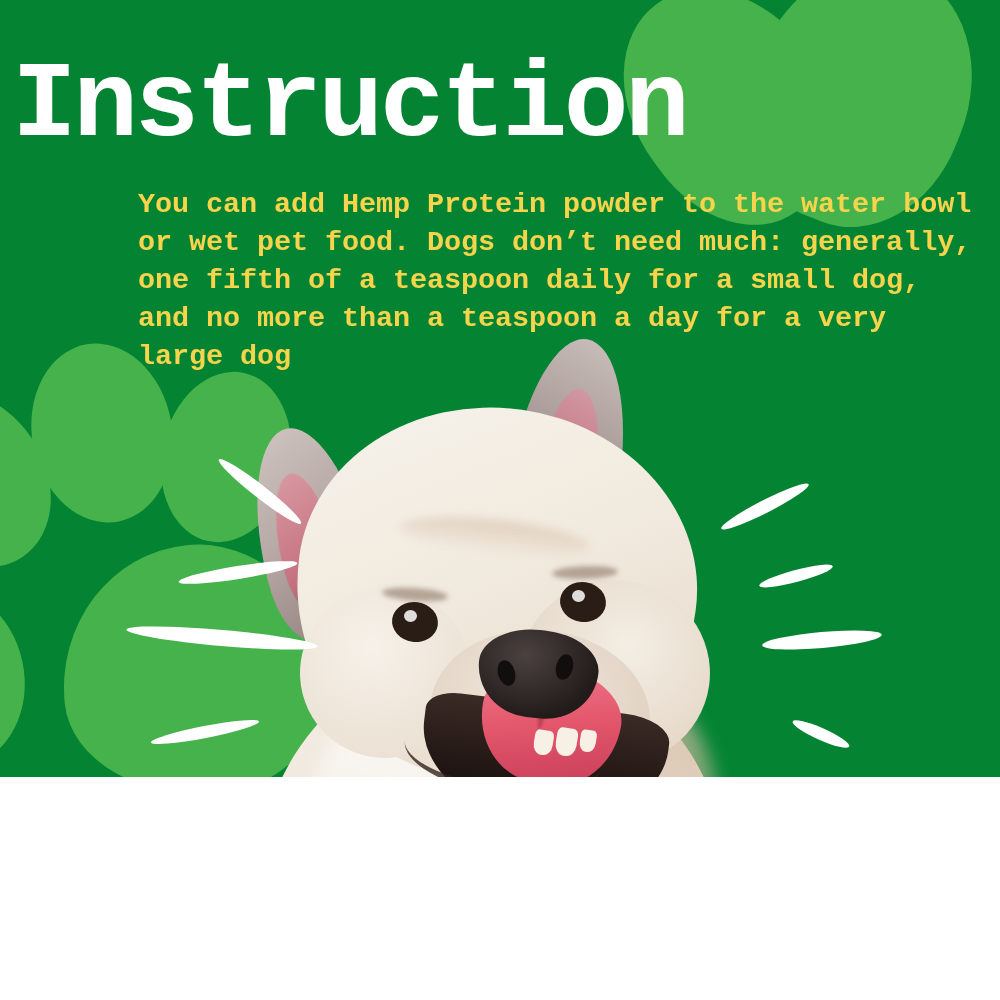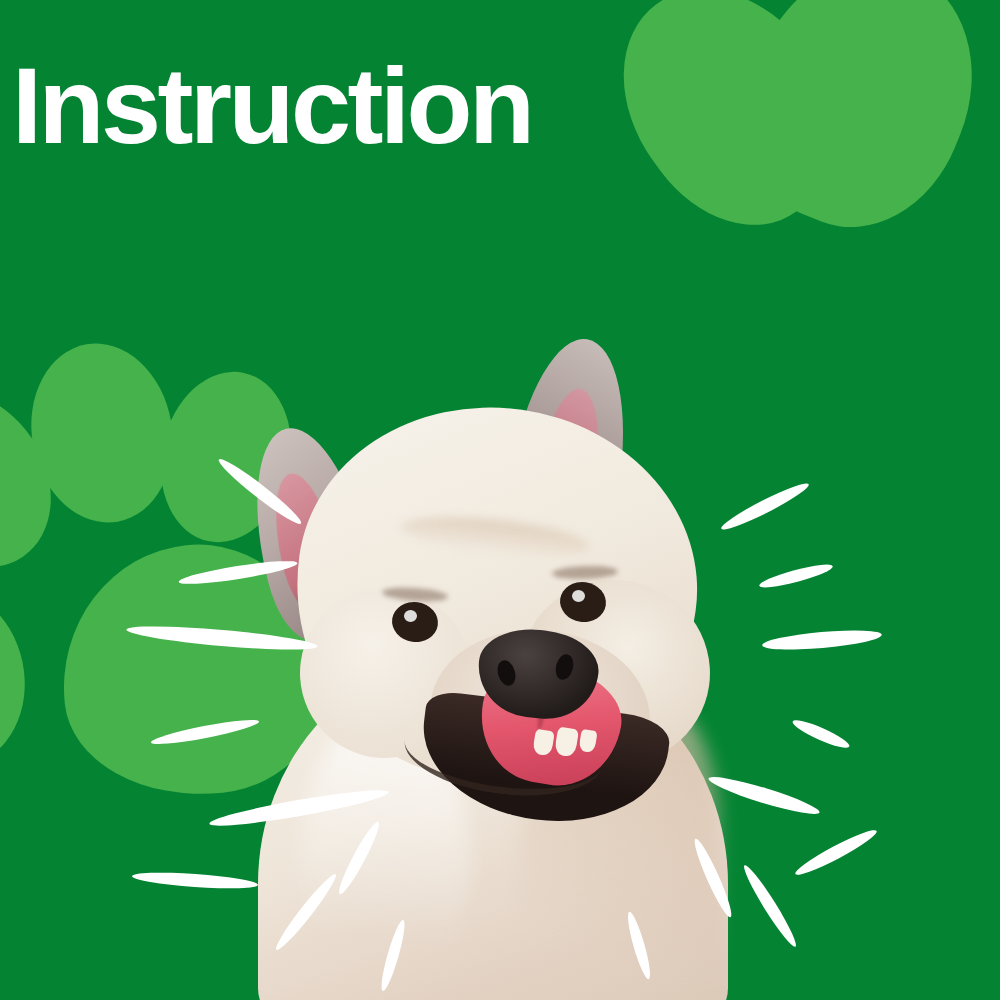--- a/index.html
+++ b/index.html
@@ -1,24 +1,24 @@
 <!DOCTYPE html>
 <html><head>
 <meta charset="utf-8">
 <style>
   html,body{margin:0;padding:0;background:#ffffff;}
   *{box-sizing:border-box;}
 
   #poster{
     position:relative;
     width:1000px;
-    height:1000px;
+    height:777px;
     overflow:hidden;
     background:#048433;
-    font-family:Liberation Sans, sans-serif;
+    font-family:Liberation Mono, monospace;
   }
 
   
   .bg-layer{position:absolute;inset:0;overflow:hidden;pointer-events:none;}
 
   .heart{
     position:absolute;
     left:640px;
     top:-30px;
     width:330px;
@@ -285,16 +285,17 @@
     <div class="ray" style="left:706px;top:788px;width:116px;height:15px;transform:rotate(17deg);"></div>
     <div class="ray" style="left:790px;top:846px;width:92px;height:13px;transform:rotate(-28deg);"></div>
     <div class="ray" style="left:670px;top:872px;width:86px;height:12px;transform:rotate(66deg);"></div>
     <div class="ray" style="left:722px;top:900px;width:96px;height:12px;transform:rotate(58deg);"></div>
     <div class="ray" style="left:604px;top:940px;width:70px;height:11px;transform:rotate(74deg);"></div>
     <div class="ray" style="left:356px;top:950px;width:74px;height:11px;transform:rotate(-74deg);"></div>
   </div>
 
   <h1 class="title">Instruction</h1>
 
+  <p class="body-copy">You can add Hemp Protein powder to the water bowl or wet pet food. Dogs don’t need much: generally, one fifth of a teaspoon daily for a small dog, and no more than a teaspoon a day for a very large dog</p>
 
   <span class="sr">White French Bulldog with head tilted, tongue out, smiling</span>
 
 </div>
 
 </body></html>

